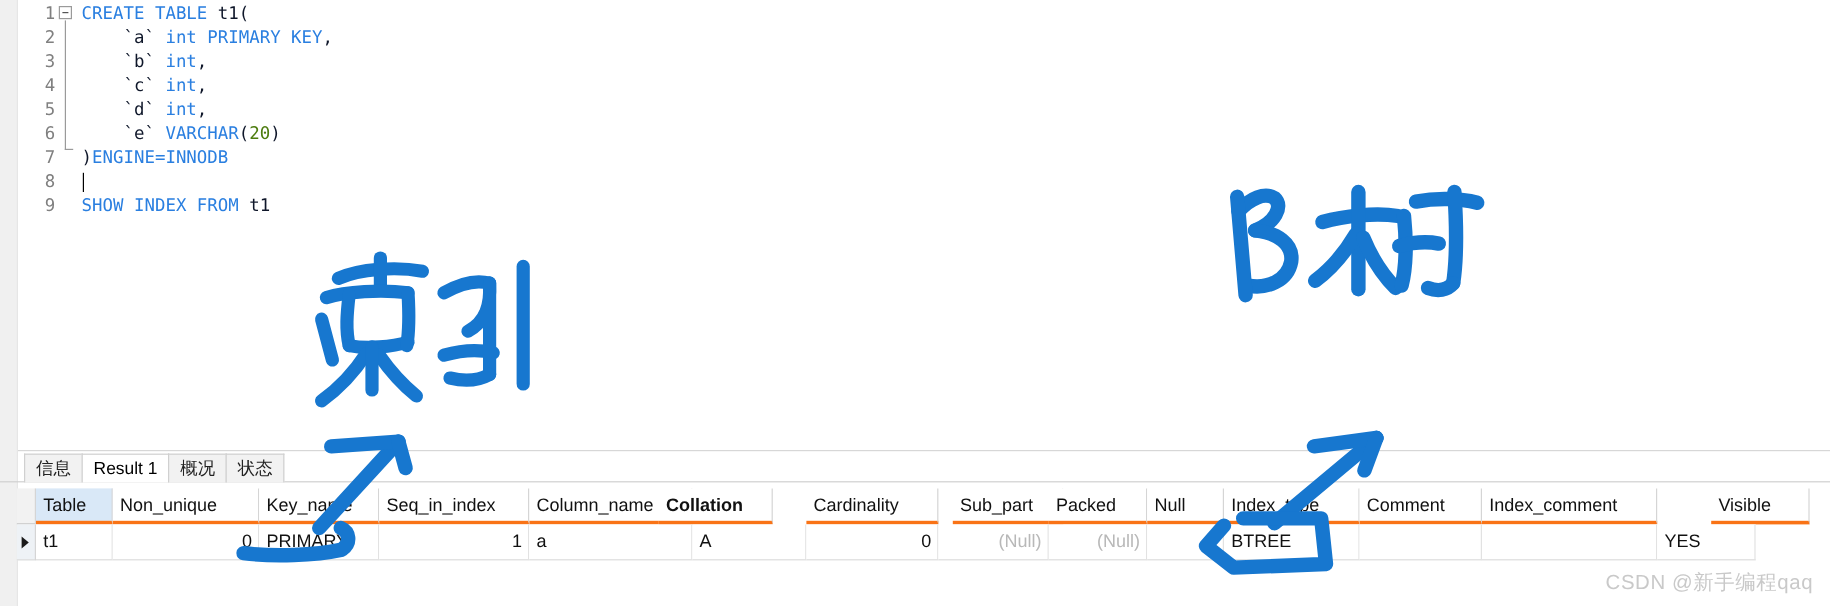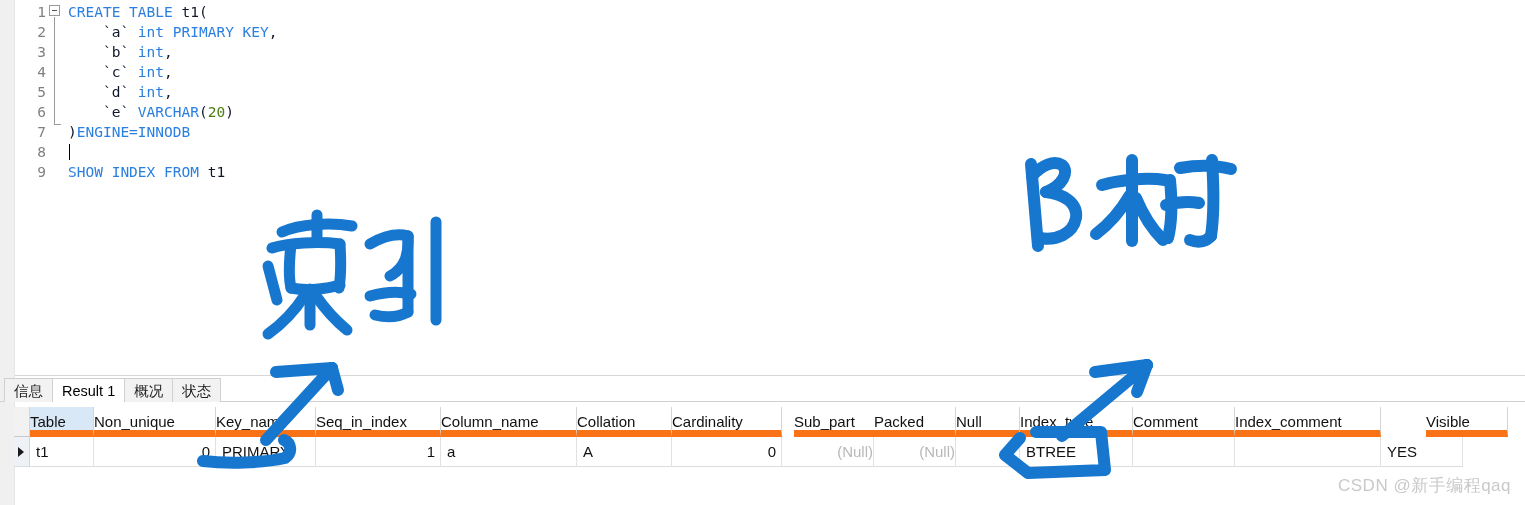--- a/index.html
+++ b/index.html
@@ -120,21 +120,21 @@
     background: #f0f0f0;
     border-right: 1px solid #e6e6e6;
   }
   #tabbar {
     position: absolute;
     left: 0; top: 2px;
     height: 25px;
     width: 1525px;
     display: flex;
     align-items: flex-end;
-    padding-left: 4px;
+    padding-left: 20px;
     box-sizing: border-box;
   }
   .tab {
     height: 24px;
     line-height: 24px;
     padding: 0 9px;
     font-size: 14.5px;
     color: #222;
     border: 1px solid #d0d0d0;
     border-bottom: none;
@@ -178,33 +178,33 @@
     line-height: 30px;
     box-sizing: border-box;
     font-size: 15px;
     color: #111;
     overflow: hidden;
     white-space: nowrap;
     font-family: "Liberation Sans", "DejaVu Sans", sans-serif;
   }
   #header-row .cell {
     border-right: 1px solid #d5d5d5;
-    border-bottom: 7px solid #f97316;
-    background: #ffffff;
-    padding-left: 0;
+    border-bottom: 3px solid #f97316;
+    background: #ffffff;
+    padding-left: 6px;
   }
   #header-row .cell.sel { background: #d9e8f7; }
   #data-row .cell {
     border-right: 1px solid #e2e2e2;
     border-bottom: 1px solid #dcdcdc;
     background: #ffffff;
     padding-left: 6px;
   }
   #data-row .cell.numeric { text-align: right; padding-right: 5px; padding-left: 0; }
-  #data-row .cell.nullval { text-align: right; color: #b8b8b8; }
+  #data-row .cell.nullval { text-align: right; padding-right: 5px; color: #b8b8b8; }
 
   #rowhead-h, #rowhead-d {
     position: absolute;
     left: 14px; top: 0;
     width: 16px; height: 30px;
     box-sizing: border-box;
     background: #f2f2f2;
     border-right: 1px solid #d5d5d5;
     border-bottom: 1px solid #c9c9c9;
   }
@@ -274,21 +274,21 @@
       </div>
 
     <div id="grid">
       <div class="grid-row" id="header-row">
         <div id="rowhead-h"></div>
       <div class="cell sel" style="left: 30px; width: 64px;">Table</div>
           <div class="cell" style="left: 94px; width: 122px;">Non_unique</div>
           <div class="cell" style="left: 216px; width: 100px;">Key_name</div>
           <div class="cell" style="left: 441px; width: 136px;">Column_name</div>
           <div class="cell" style="left: 316px; width: 125px;">Seq_in_index</div>
-          <div class="cell" style="left: 577px; width: 95px;">Collation</div>
+          <div class="cell" style="left: 549px; width: 95px; font-weight: bold;">Collation</div>
           <div class="cell" style="left: 672px; width: 110px;">Cardinality</div>
           <div class="cell" style="left: 794px; width: 92px;">Sub_part</div>
           <div class="cell" style="left: 874px; width: 82px;">Packed</div>
           <div class="cell" style="left: 956px; width: 64px;">Null</div>
           <div class="cell" style="left: 1020px; width: 113px;">Index_type</div>
           <div class="cell" style="left: 1133px; width: 102px;">Comment</div>
           <div class="cell" style="left: 1235px; width: 146px;">Index_comment</div>
           <div class="cell" style="left: 1381px; width: 82px; margin-left: 45px;">Visible</div>
         </div>
       <div class="grid-row" id="data-row">

